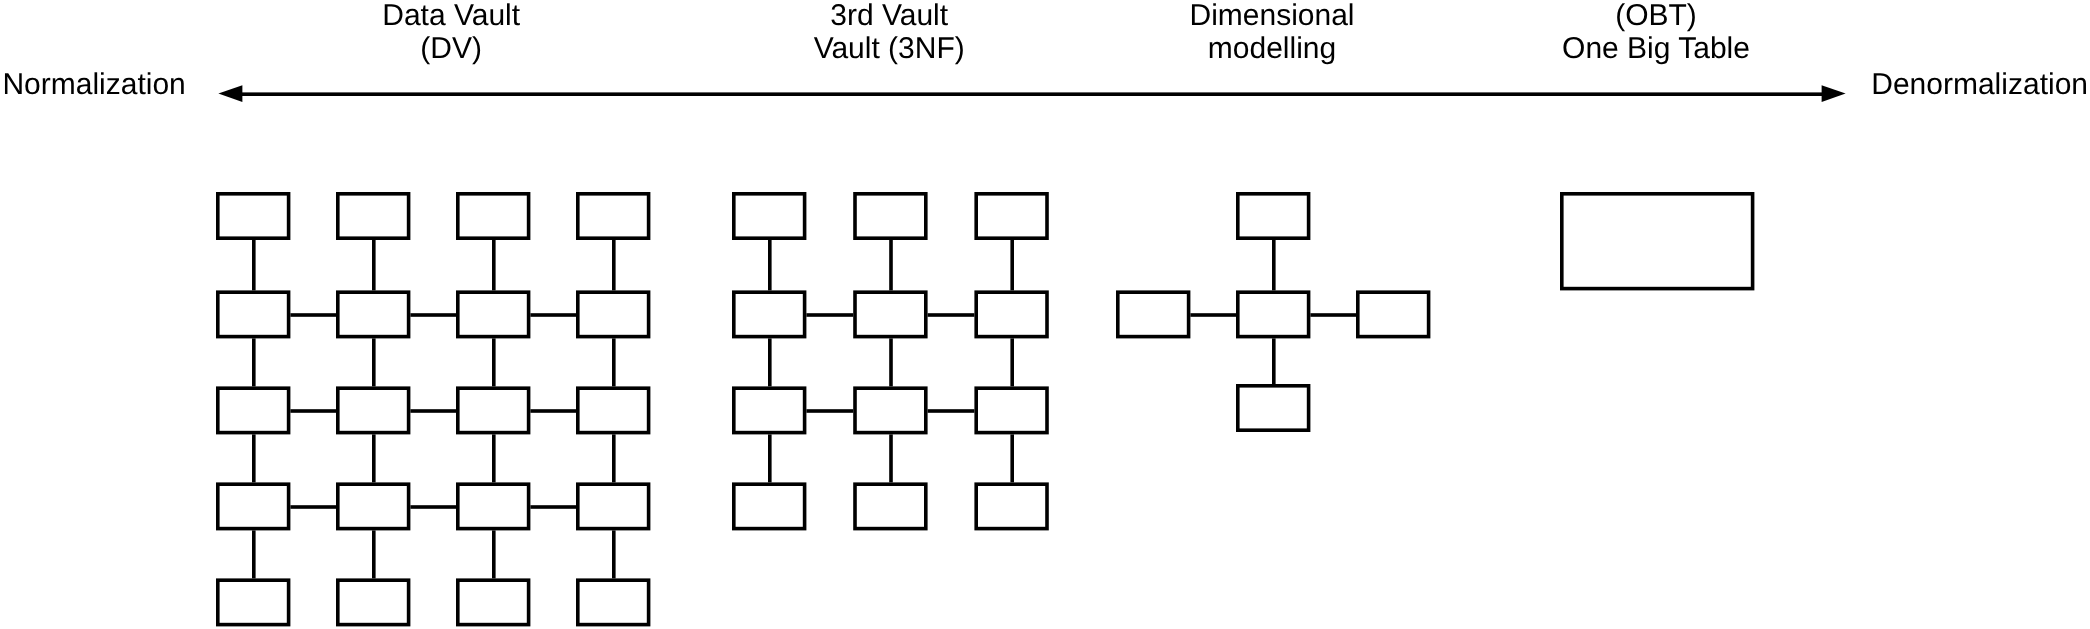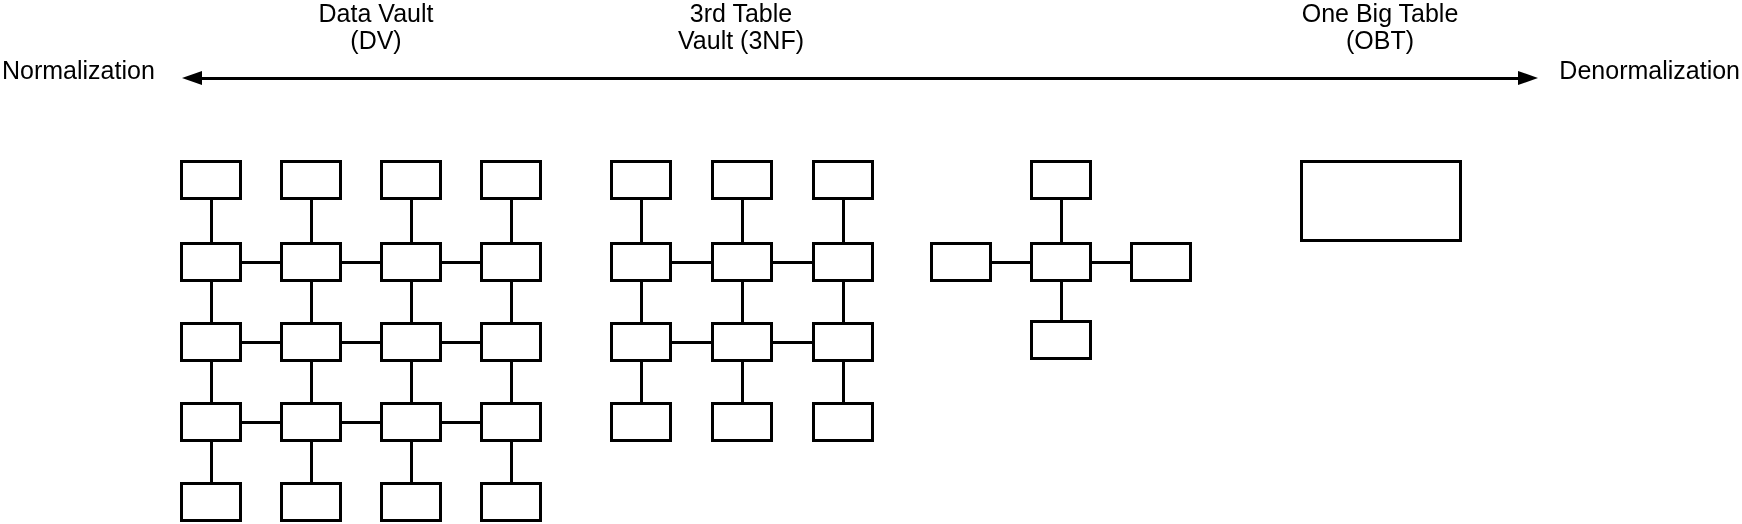--- a/index.html
+++ b/index.html
@@ -76,28 +76,32 @@
   <span class="arrow-head left"></span>
   <span class="arrow-shaft"></span>
   <span class="arrow-head right"></span>
 
   <div class="cat-label" style="left:376px">
     <div>Data Vault</div>
     <div>(DV)</div>
   </div>
 
   <div class="cat-label" style="left:741px">
-    <div>3rd Table</div>
+    <div>3rd Vault</div>
     <div>Vault (3NF)</div>
   </div>
 
+  <div class="cat-label" style="left:1060px">
+    <div>Dimensional</div>
+    <div>modelling</div>
+  </div>
 
   <div class="cat-label" style="left:1380px">
+    <div>(OBT)</div>
     <div>One Big Table</div>
-    <div>(OBT)</div>
   </div>
 
   <div id="diagrams">
       <div>
         <div class="box" style="left: 180px; top: 160px; width: 62px; height: 40px;"></div>
         <div class="box" style="left: 280px; top: 160px; width: 62px; height: 40px;"></div>
         <div class="box" style="left: 380px; top: 160px; width: 62px; height: 40px;"></div>
         <div class="box" style="left: 480px; top: 160px; width: 62px; height: 40px;"></div>
         <div class="box" style="left: 180px; top: 242px; width: 62px; height: 40px;"></div>
         <div class="box" style="left: 280px; top: 242px; width: 62px; height: 40px;"></div>

